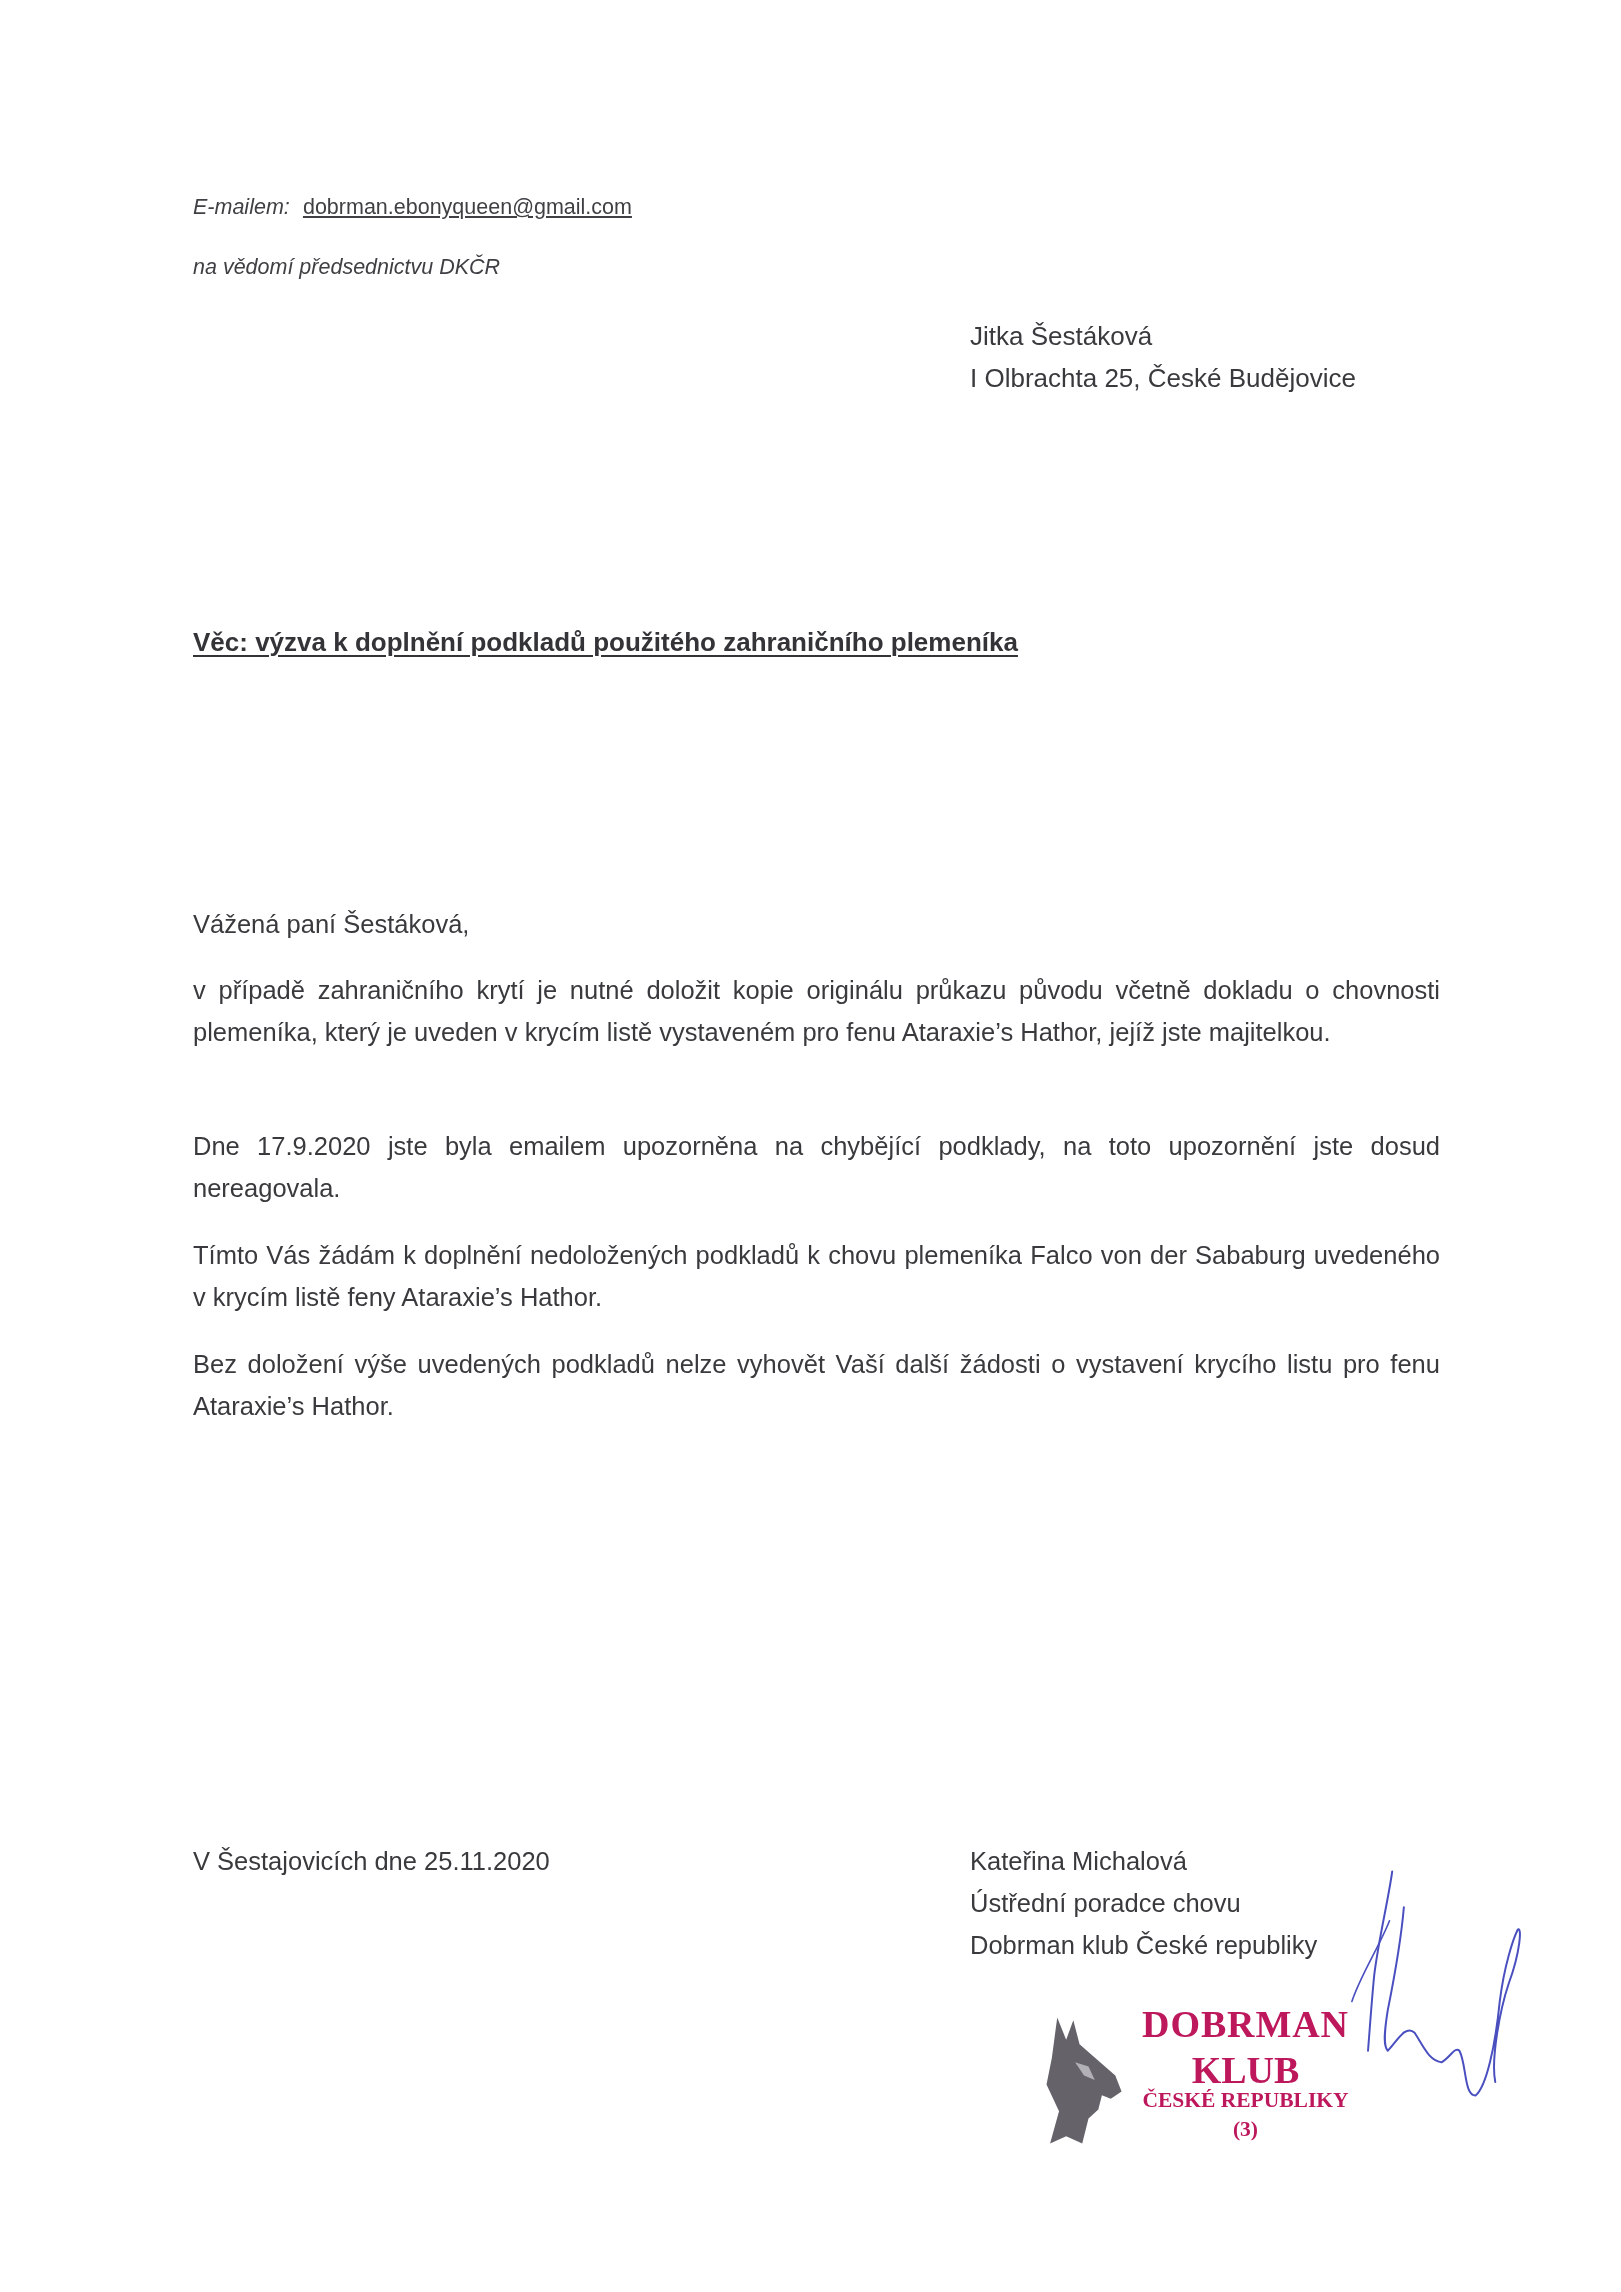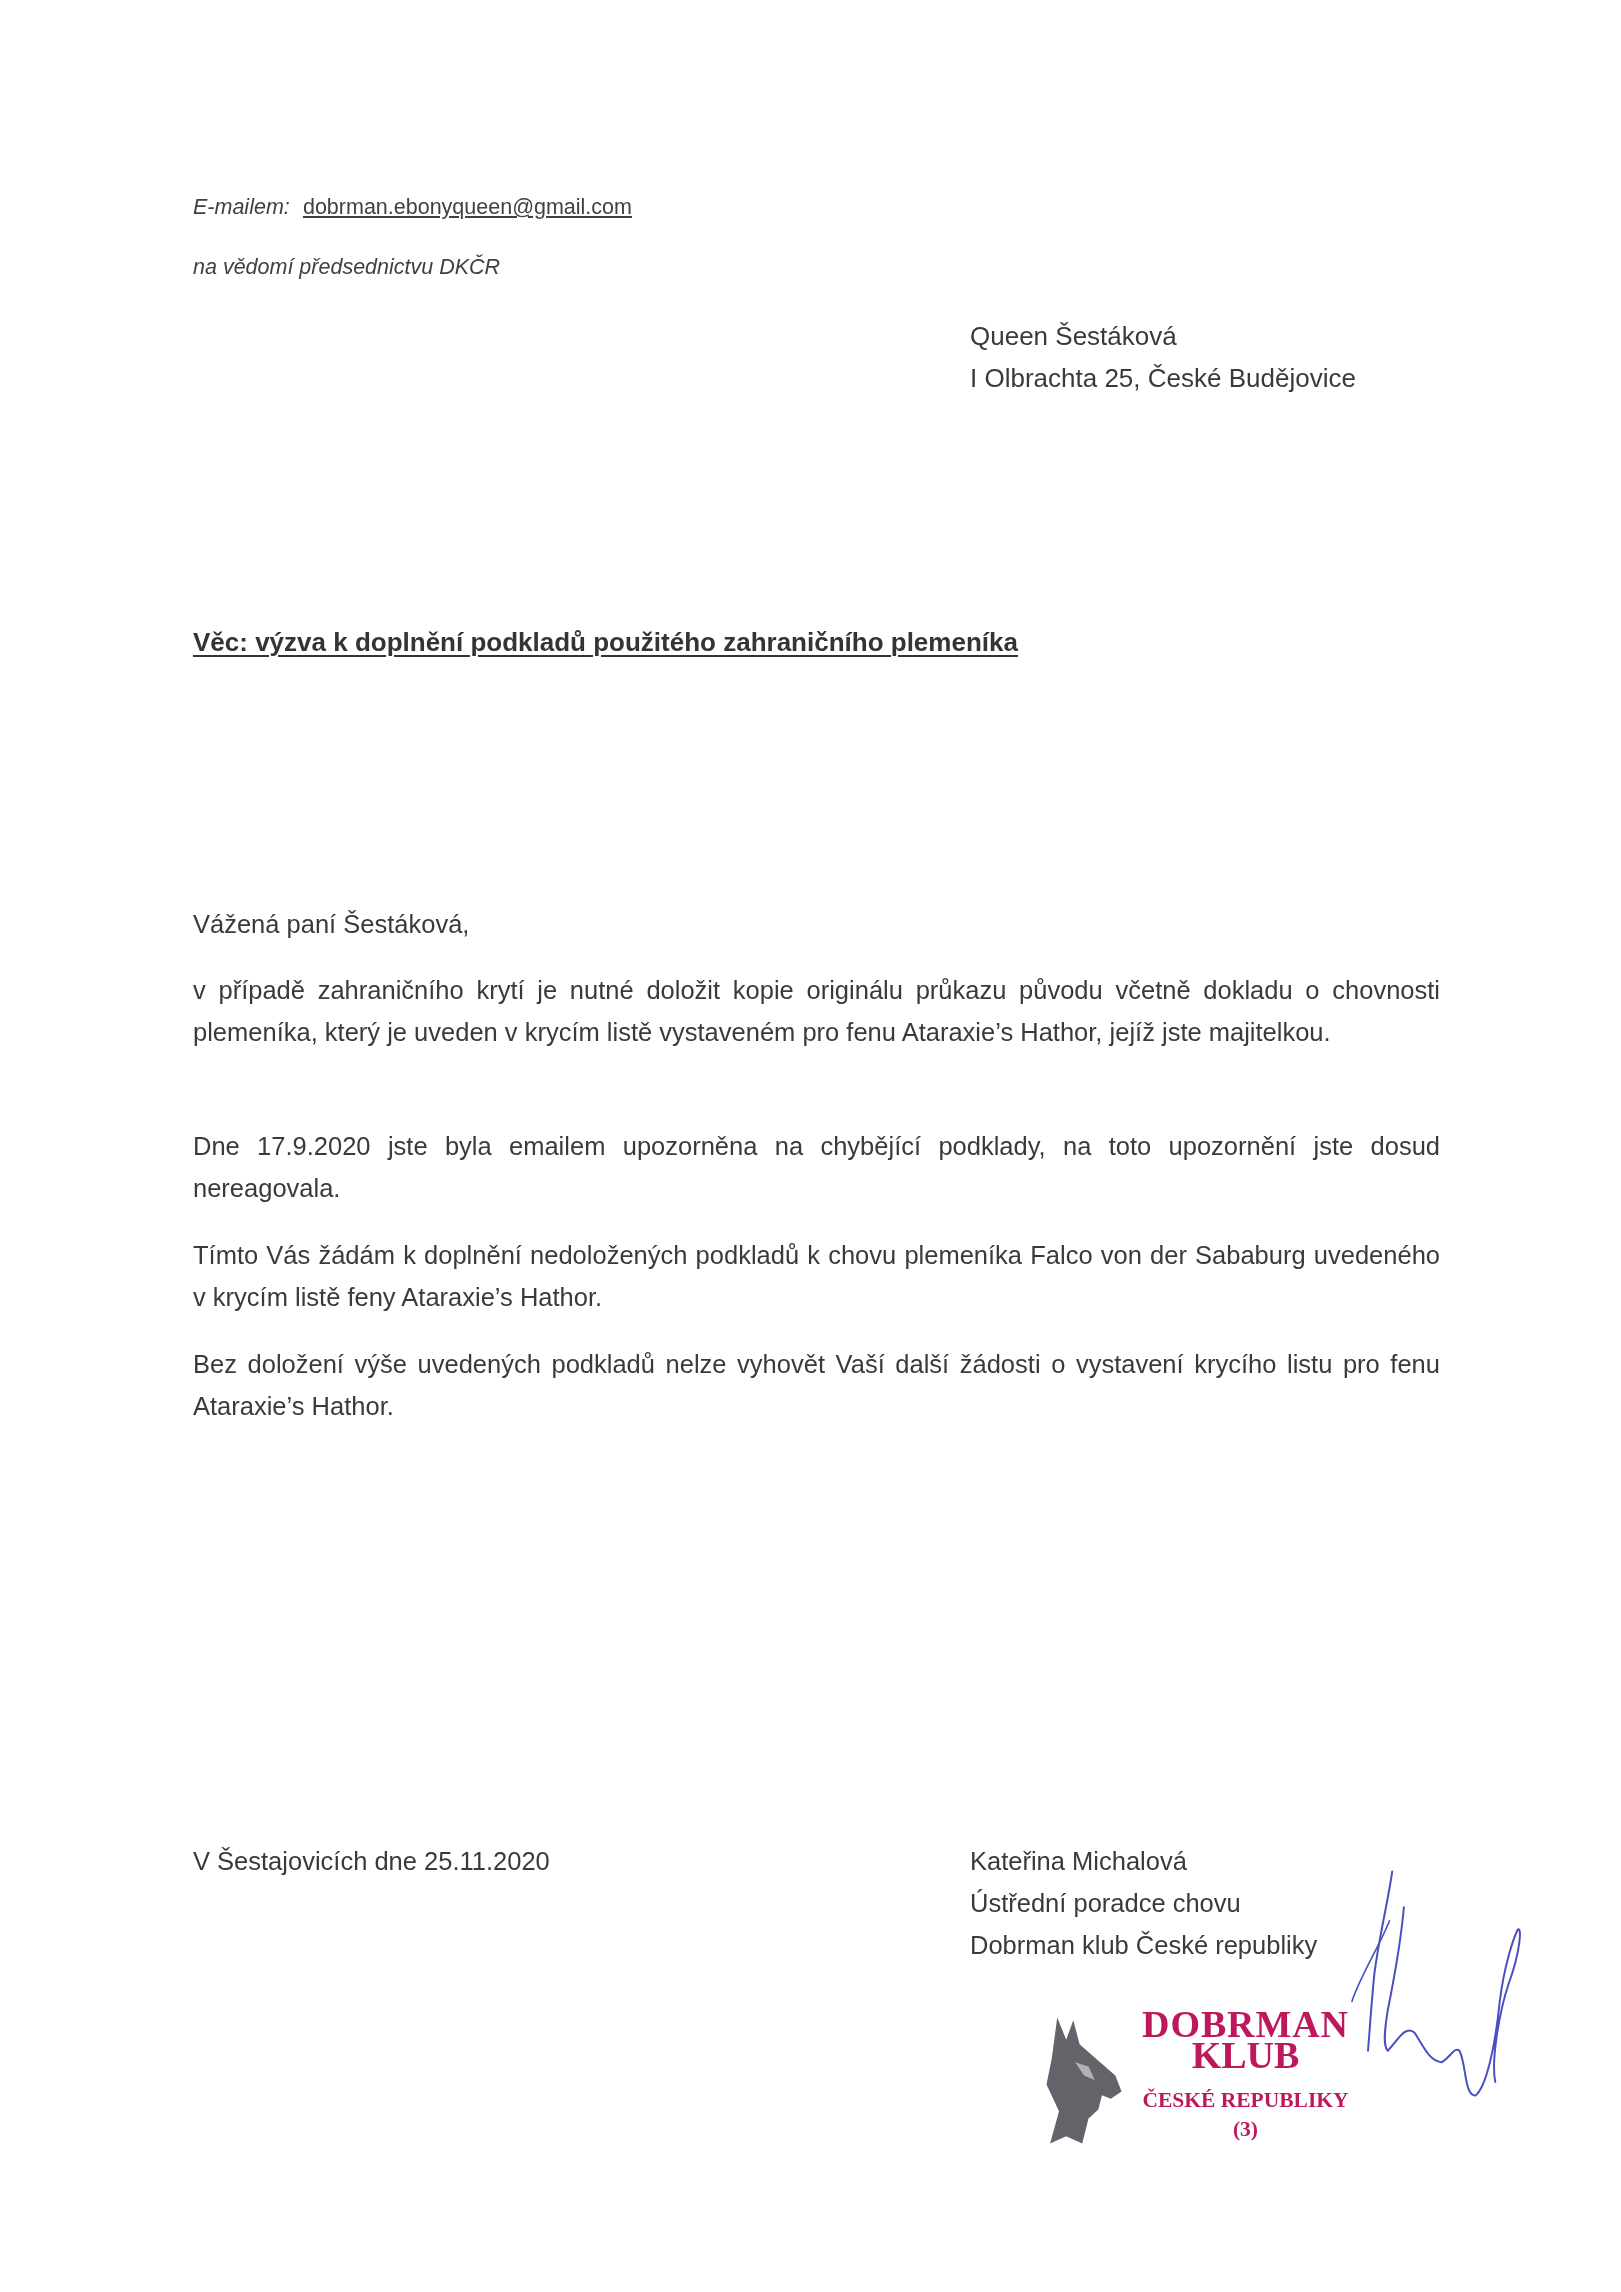--- a/index.html
+++ b/index.html
@@ -18,21 +18,21 @@
 </head>
 <body>
 
 <div class="abs small-it" style="left:193px; top:195px;">
   <span>E-mailem:</span>
   <span class="email-link" style="margin-left:7.2px;">dobrman.ebonyqueen@gmail.com</span>
 </div>
 <div class="abs small-it" style="left:193px; top:255px;">na vědomí předsednictvu DKČR</div>
 
 <div class="abs addr" style="left:970px; top:315px;">
-  <div>Queen Šestáková</div>
+  <div>Jitka Šestáková</div>
   <div>I Olbrachta 25, České Budějovice</div>
 </div>
 
 <div class="abs subject" style="left:193px; top:627px;">Věc: výzva k doplnění podkladů použitého zahraničního plemeníka</div>
 
 <div class="abs body-text" style="left:193px; top:903px;">Vážená paní Šestáková,</div>
 
 <div class="para" style="top:969px;">v případě zahraničního krytí je nutné doložit kopie originálu průkazu původu včetně dokladu o chovnosti plemeníka, který je uveden v krycím listě vystaveném pro fenu Ataraxie’s Hathor, jejíž jste majitelkou.</div>
 <div class="para" style="top:1125px;">Dne 17.9.2020 jste byla emailem upozorněna na chybějící podklady, na toto upozornění jste dosud nereagovala.</div>
 <div class="para" style="top:1234px;">Tímto Vás žádám k doplnění nedoložených podkladů k chovu plemeníka Falco von der Sababurg uvedeného v krycím listě feny Ataraxie’s Hathor.</div>
@@ -45,21 +45,21 @@
   <div class="sig-line">Ústřední poradce chovu</div>
   <div class="sig-line">Dobrman klub České republiky</div>
 </div>
 
 <div class="abs" style="left:1039px; top:2002px; width:358px; height:179px;">
   <svg width="99" height="134" viewBox="0 0 110 150" style="position:absolute; left:0; top:10.7px;">
     <path d="M20 5 L30 30 L38 8 L45 35 L60 48 L85 70 L92 88 L80 96 L70 92 L66 108 L55 118 L48 146 L30 138 L12 146 L22 110 L8 80 L14 50 Z" fill="#4a4650" opacity="0.85"></path>
     <path d="M40 55 L55 60 L62 75 L50 70 Z" fill="#ffffff" opacity="0.5"></path>
   </svg>
   <div class="stamp-text" style="position:absolute; left:90px; top:0; width:233px; font-size:38px; letter-spacing:0.9px;">DOBRMAN</div>
-  <div class="stamp-text" style="position:absolute; left:90px; top:31px; width:233px; font-size:38px;">KLUB</div>
+  <div class="stamp-text" style="position:absolute; left:90px; top:46px; width:233px; font-size:38px;">KLUB</div>
   <div class="stamp-text" style="position:absolute; left:90px; top:86px; width:233px; font-size:21.5px;">ČESKÉ REPUBLIKY</div>
   <div class="stamp-text" style="position:absolute; left:90px; top:115px; width:233px; font-size:21.5px;">(3)</div>
 </div>
 
 <svg class="abs" style="left:1325px; top:1867px;" width="233" height="242" viewBox="0 0 260 270">
   <path d="M75 5 C70 40, 60 80, 55 120 C52 150, 50 180, 48 205 M88 45 C85 80, 78 120, 70 160 C66 185, 65 200, 70 205 C80 195, 90 175, 100 185 C110 200, 115 215, 130 218 C140 212, 145 200, 150 205 C158 220, 155 255, 168 255 C180 245, 190 200, 195 150 C200 110, 210 80, 215 70 C220 65, 218 95, 205 130 C195 160, 185 215, 190 240" fill="none" stroke="#4a4fc0" stroke-width="2.2" stroke-linecap="round" stroke-linejoin="round"></path>
   <path d="M30 150 C40 120, 60 90, 72 60" fill="none" stroke="#4a4fc0" stroke-width="1.8" stroke-linecap="round"></path>
 </svg>
 
 

